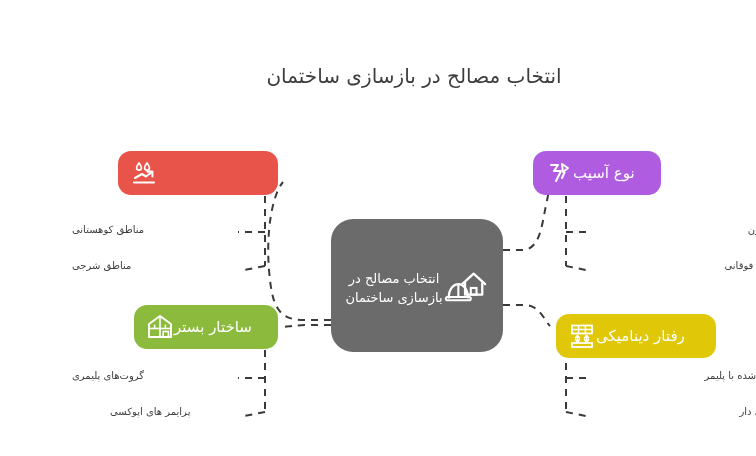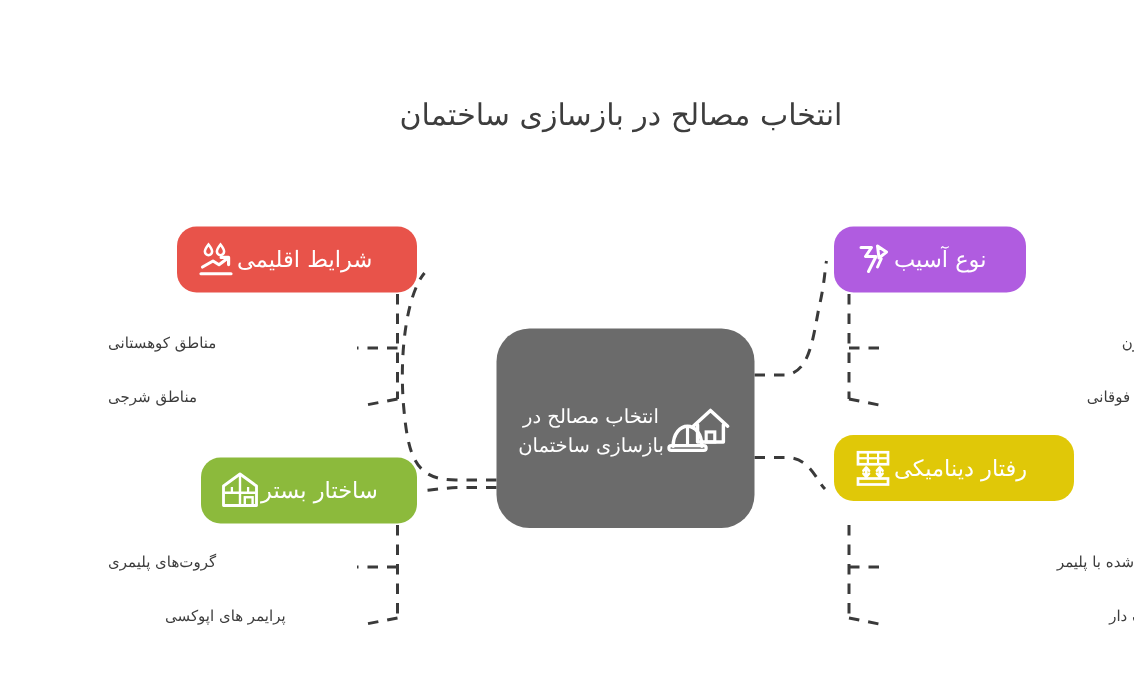--- a/index.html
+++ b/index.html
@@ -109,22 +109,22 @@
   .pill .p-label {
     color: #ffffff;
     font-size: 15px;
     white-space: nowrap;
     margin-right: 9px;
     direction: rtl;
   }
 
   .pill-climate  { left: 46px;  top: 131px; width: 160px; background: #E8534A; }
   .pill-bed      { left: 62px;  top: 285px; width: 144px; background: #8CBA3C; }
-  .pill-damage   { left: 484px; top: 131px; width: 128px; background: #B05CE0; }
-  .pill-dynamic  { left: 484px; top: 270px; width: 160px; background: #E0C808; }
+  .pill-damage   { left: 461px; top: 131px; width: 128px; background: #B05CE0; }
+  .pill-dynamic  { left: 484px; top: 294px; width: 160px; background: #E0C808; }
 
   
   .sub {
     position: absolute;
     font-size: 10px;
     color: #3d3d3d;
     white-space: nowrap;
     z-index: 3;
     direction: rtl;
   }
@@ -189,21 +189,20 @@
   </div>
 
   <div class="pill pill-climate">
     <svg class="p-icon" viewBox="0 0 28 28">
       <path d="M9 4 C9 4 6.6 7 6.6 8.7 C6.6 10.1 7.7 11.1 9 11.1 C10.3 11.1 11.4 10.1 11.4 8.7 C11.4 7 9 4 9 4 Z" fill="none" stroke="#fff" stroke-width="1.7"></path>
       <path d="M17 4 C17 4 14.6 7 14.6 8.7 C14.6 10.1 15.7 11.1 17 11.1 C18.3 11.1 19.4 10.1 19.4 8.7 C19.4 7 17 4 17 4 Z" fill="none" stroke="#fff" stroke-width="1.7"></path>
       <path d="M5 19 L12 15 L16 17.5 L22 13" fill="none" stroke="#fff" stroke-width="2.1" stroke-linecap="round" stroke-linejoin="round"></path>
       <path d="M17.4 12.6 L22.4 12.6 L22.4 17.4" fill="none" stroke="#fff" stroke-width="2.1" stroke-linecap="round" stroke-linejoin="round"></path>
       <line x1="4" y1="23.5" x2="24" y2="23.5" stroke="#fff" stroke-width="2.1" stroke-linecap="round"></line>
     </svg>
-    <span class="p-label">شرایط اقلیمی</span>
   </div>
 
   <div class="sub s-c1">مناطق کوهستانی</div>
   <div class="sub s-c2">مناطق شرجی</div>
 
   <div class="pill pill-bed">
     <svg class="p-icon" viewBox="0 0 28 28">
       <path d="M3 11 L14 3 L25 11 L25 24 L3 24 Z" fill="none" stroke="#fff" stroke-width="1.9" stroke-linejoin="round"></path>
       <line x1="14" y1="3.6" x2="14" y2="24" stroke="#fff" stroke-width="1.6"></line>
       <line x1="3.6" y1="15.5" x2="24.4" y2="15.5" stroke="#fff" stroke-width="1.6"></line>

